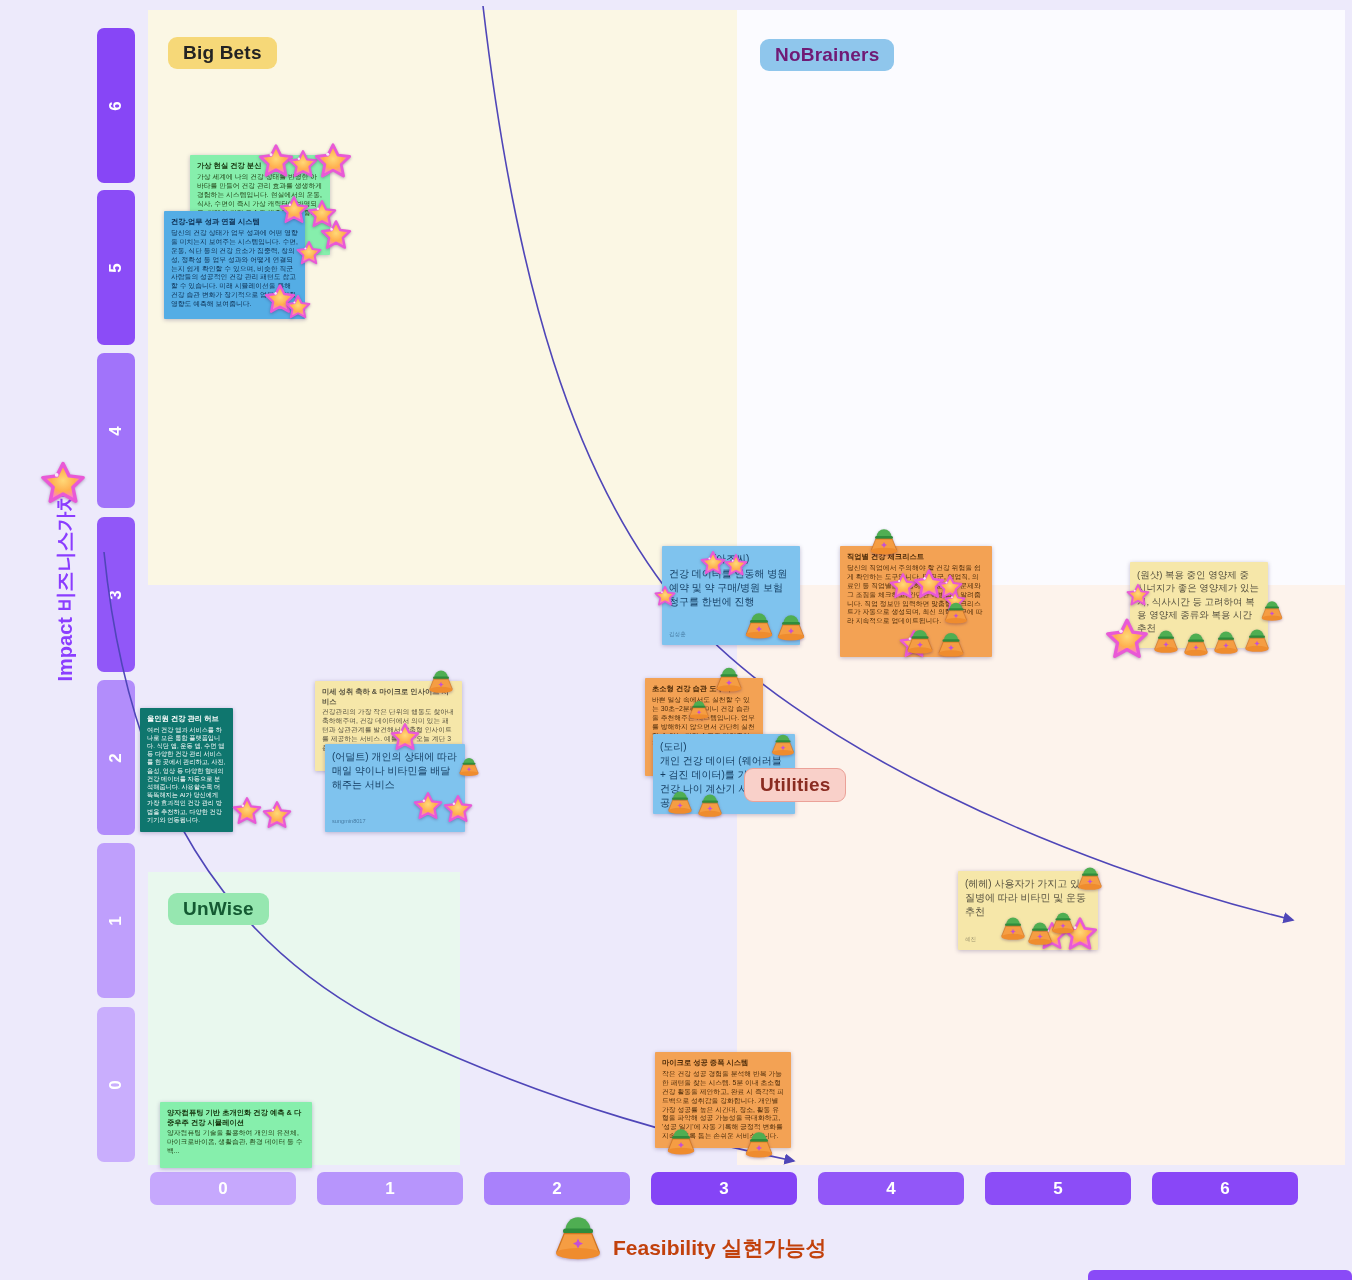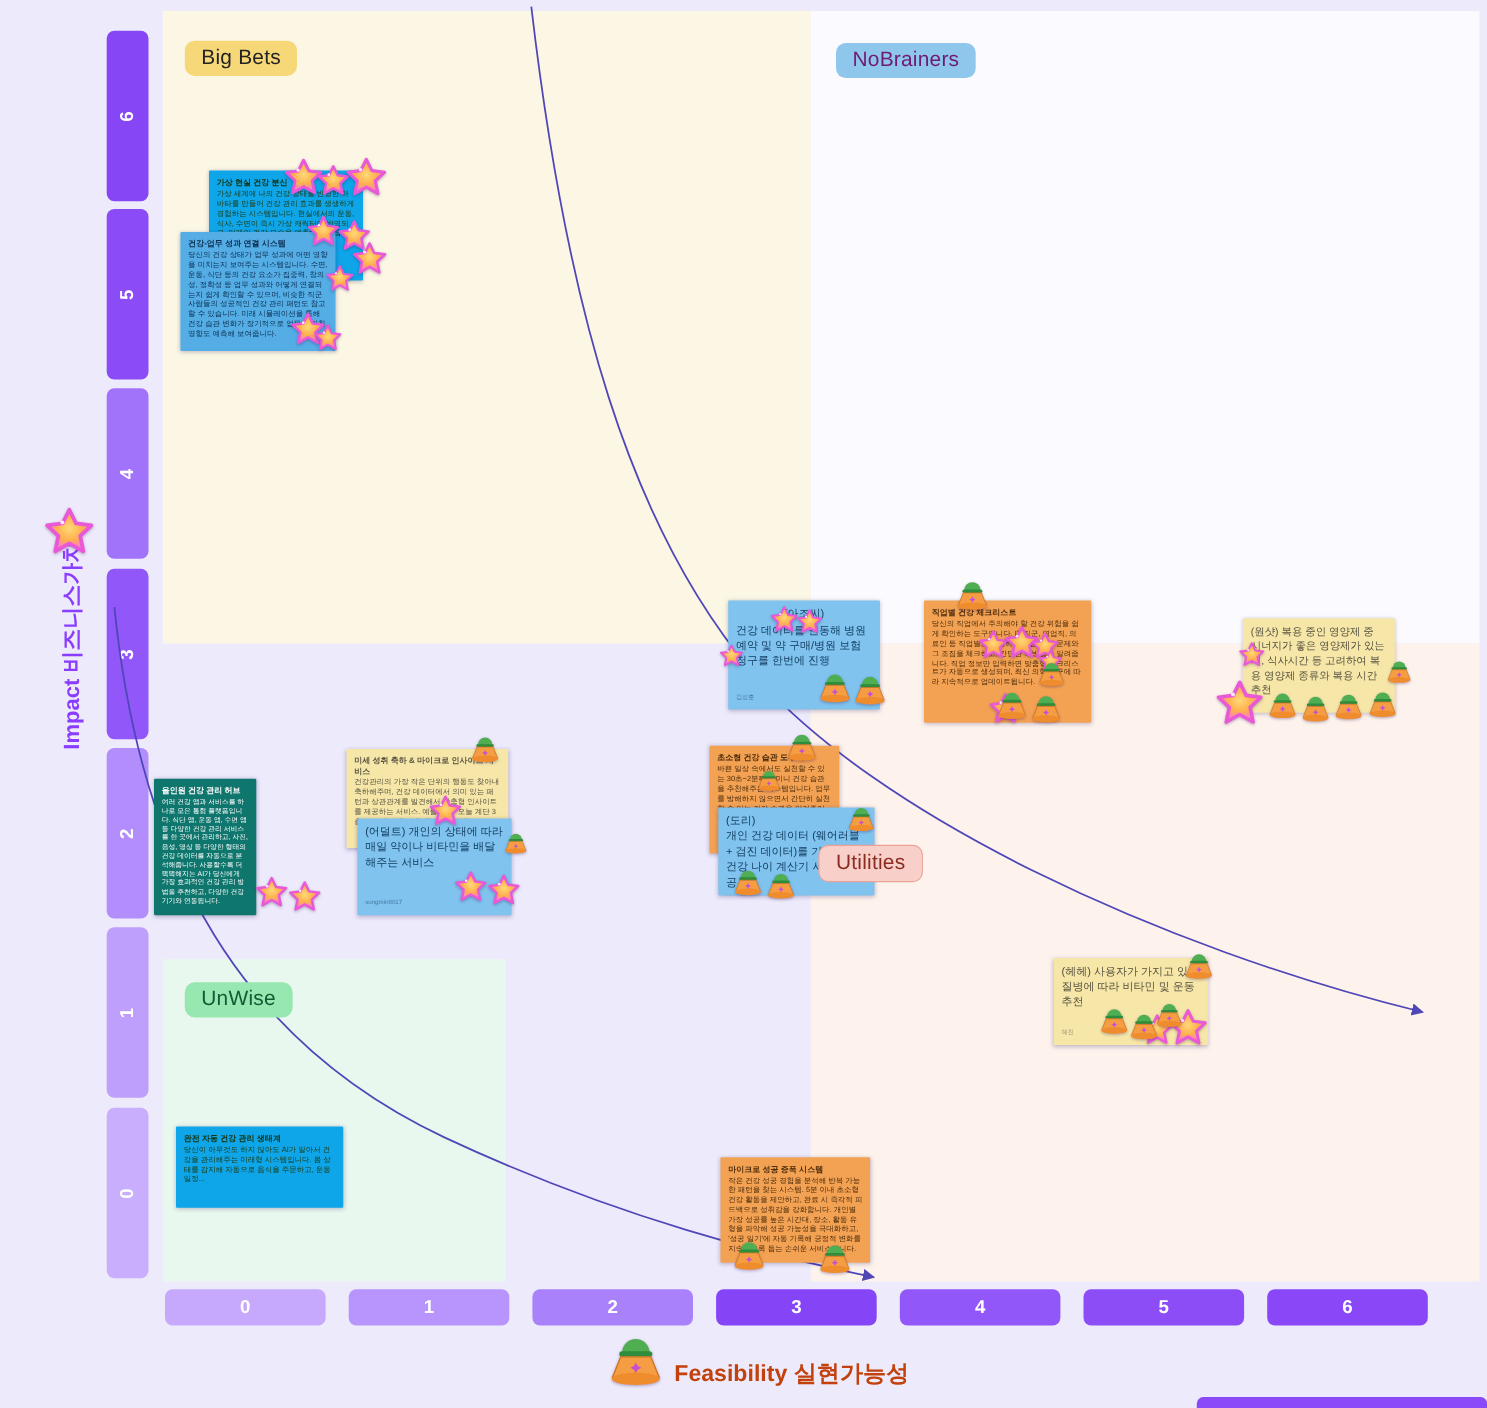--- a/index.html
+++ b/index.html
@@ -7,42 +7,42 @@
   .board{position:relative;width:1352px;height:1280px;overflow:hidden;background:#edeafb;}
 
   
   .zone{position:absolute;z-index:1;}
   .zone-bigbets{left:148px;top:10px;width:589px;height:575px;background:#fbf7e4;}
   .zone-nobrainers{left:737px;top:10px;width:608px;height:575px;background:#fbfbff;}
   .zone-utilities{left:737px;top:585px;width:608px;height:580px;background:#fdf3ec;}
   .zone-unwise{left:148px;top:872px;width:312px;height:293px;background:#e9f8ee;}
 
   
-  .chip{position:absolute;z-index:26;font-weight:normal;font-size:19px;padding:5px 15px;border-radius:9px;letter-spacing:.2px;}
+  .chip{position:absolute;z-index:26;font-weight:bold;font-size:19px;padding:5px 15px;border-radius:9px;letter-spacing:.2px;}
   .chip-bigbets{left:168px;top:37px;background:#f6d878;color:#232323;}
   .chip-nobrainers{left:760px;top:39px;background:#8fc6ec;color:#701a75;}
   .chip-unwise{left:168px;top:893px;background:#96e7b0;color:#145a32;}
   .chip-utilities{left:744px;top:768px;background:#f9d0c9;color:#8a2c21;border:1.5px solid #eba198;}
 
   
   .ytick{position:absolute;left:97px;width:38px;height:155px;border-radius:7px;z-index:5;display:flex;align-items:center;justify-content:center;}
   .ytick span{transform:rotate(-90deg);color:#fff;font-weight:bold;font-size:17px;}
   .xtick{position:absolute;top:1172px;width:146px;height:33px;border-radius:7px;z-index:5;display:flex;align-items:center;justify-content:center;color:#fff;font-weight:bold;font-size:17px;}
 
   
   .impact-label{position:absolute;left:-50px;top:573px;width:230px;text-align:center;transform:rotate(-90deg);color:#8b3dff;font-weight:bold;font-size:20px;z-index:6;}
   .feas-label{position:absolute;left:613px;top:1234px;color:#c2410c;font-weight:bold;font-size:21px;z-index:6;}
 
   
   .note{position:absolute;padding:6px 7px;box-sizing:border-box;display:flex;flex-direction:column;box-shadow:0 1px 4px rgba(40,20,90,.28);border-radius:1px;overflow:hidden;}
   .note-small{font-size:6.8px;line-height:1.32;}
   .note-small .note-title{font-weight:bold;font-size:7.3px;margin-bottom:2px;}
   .note-big{font-size:10px;line-height:1.4;}
   .note-big .note-title{font-size:10px;margin-bottom:1px;text-align:center;}
-  .note-green{background:#0ea5e9;color:#1d3a0e;}
+  .note-green{background:#86efac;color:#1d3a0e;}
   .note-green .note-title{color:#14300a;}
   .note-blue{background:#54ade5;color:#0b2c4e;}
   .note-lightblue{background:#7fc3ee;color:#123a5e;}
   .note-orange{background:#f3a254;color:#4b2a08;}
   .note-paleyellow{background:#f6e7a9;color:#55503f;}
   .note-purple{background:#0f766e;color:#fff;}
   .note-author{margin-top:auto;font-size:5.6px;opacity:.55;padding-top:3px;}
 
   
   .sticker{position:absolute;z-index:45;filter:drop-shadow(0 1px 1.5px rgba(60,20,90,.35));}
@@ -186,25 +186,25 @@
   <div class="note note-lightblue note-big" style="left:653px;top:734px;width:142px;height:80px;z-index:16">
     <div class="note-body"><span>(도리)</span><br><span>개인 건강 데이터 (웨어러블 + 검진 데이터)를 기반으로 건강 나이 계산기 서비스 제공</span></div>
     <div class="note-author">Uma Thurman</div>
   </div>
 
   <div class="note note-paleyellow note-big" style="left:958px;top:871px;width:140px;height:79px;z-index:16">
     <div class="note-body"><span>(헤헤)</span> <span>사용자가 가지고 있는 질병에 따라 비타민 및 운동 추천</span></div>
     <div class="note-author">혜진</div>
   </div>
 
-  <div class="note note-green note-small" style="left:160px;top:1024px;width:152px;height:74px;z-index:16">
-    <div class="note-title">완전 자동 건강 관리 생태계</div>
-    <div class="note-body">당신이 아무것도 하지 않아도 AI가 알아서 건강을 관리해주는 미래형 시스템입니다. 몸 상태를 감지해 자동으로 음식을 주문하고, 운동 일정...</div>
-  </div>
-
+
+  <div class="note note-green note-small" style="left:160px;top:1102px;width:152px;height:66px;z-index:16">
+    <div class="note-title">양자컴퓨팅 기반 초개인화 건강 예측 &amp; 다중우주 건강 시뮬레이션</div>
+    <div class="note-body">양자컴퓨팅 기술을 활용하여 개인의 유전체, 마이크로바이옴, 생활습관, 환경 데이터 등 수백...</div>
+  </div>
 
   <div class="note note-orange note-small" style="left:655px;top:1052px;width:136px;height:96px;z-index:16">
     <div class="note-title">마이크로 성공 증폭 시스템</div>
     <div class="note-body">작은 건강 성공 경험을 분석해 반복 가능한 패턴을 찾는 시스템. 5분 이내 초소형 건강 활동을 제안하고, 완료 시 즉각적 피드백으로 성취감을 강화합니다. 개인별 가장 성공률 높은 시간대, 장소, 활동 유형을 파악해 성공 가능성을 극대화하고, '성공 일기'에 자동 기록해 긍정적 변화를 지속하도록 돕는 손쉬운 서비스입니다.</div>
   </div>
 
   <svg class="sticker" style="left:258px;top:143px;width:36px;height:36px">
       <use href="#sym-star"></use>
     </svg>
   <svg class="sticker" style="left:288px;top:149px;width:30px;height:30px">

